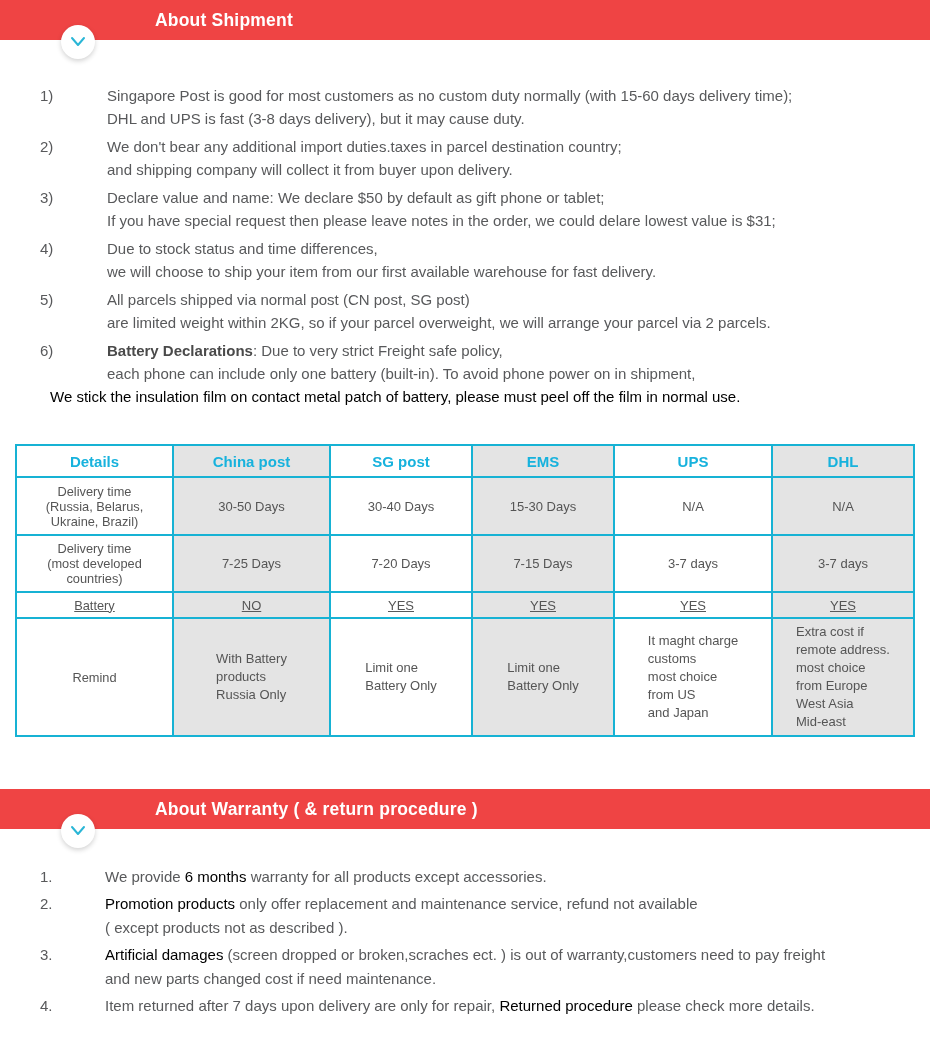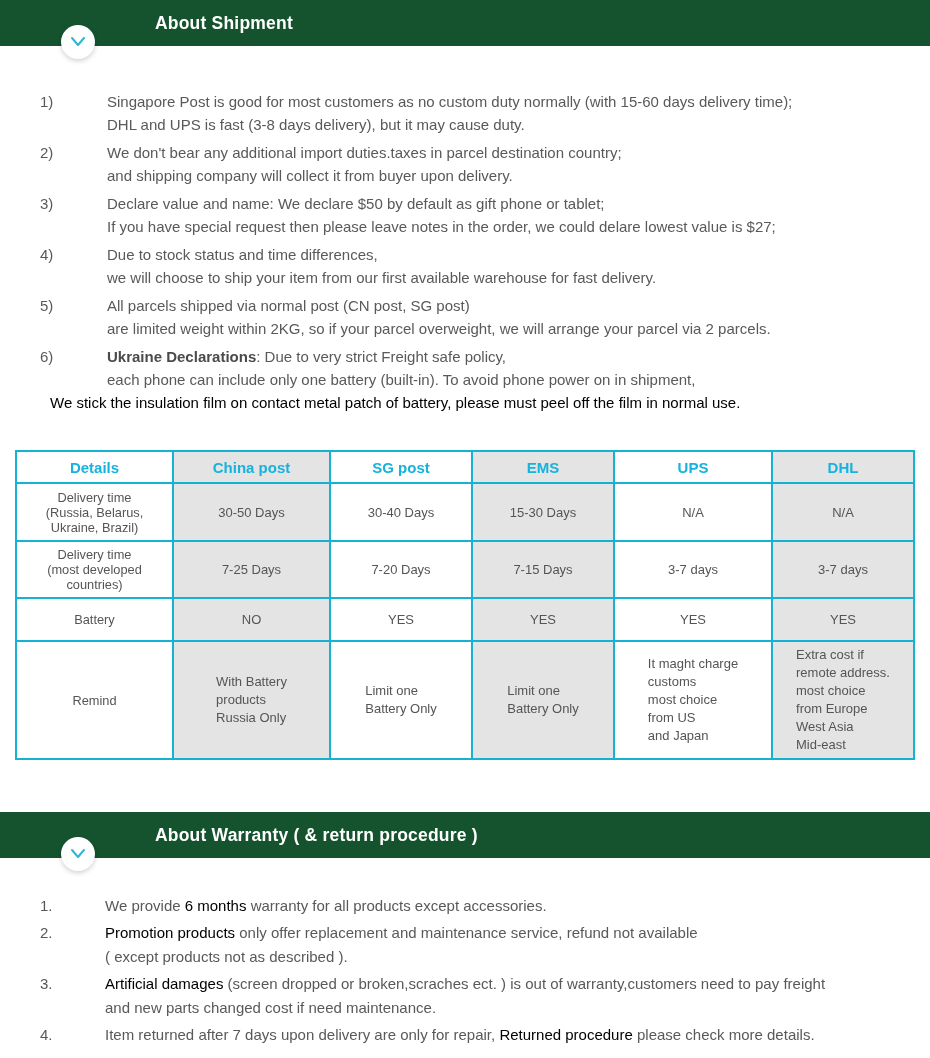--- a/index.html
+++ b/index.html
@@ -4,21 +4,21 @@
 <style>
   * { box-sizing: border-box; }
   html,body { margin:0; padding:0; }
   body {
     width: 930px; height: 1058px; overflow: hidden;
     background: #ffffff;
     font-family: "Liberation Sans", sans-serif;
     color: #58595b;
   }
   
-  .bar { position: relative; height: 46px; background: #14532d; }
+  .bar { position: relative; height: 40px; background: #ef4444; }
   .bar-title {
     position: absolute; left: 155px; top: 50%; transform: translateY(-50%);
     color: #ffffff; font-weight: bold; font-size: 17.5px; letter-spacing: .2px;
   }
   .bar-circle {
     position: absolute; left: 61px; top: 25px;
     width: 34px; height: 34px; background: #ffffff; border-radius: 50%;
     box-shadow: 0 2px 5px rgba(0,0,0,.18);
     display: flex; align-items: center; justify-content: center;
   }
@@ -48,21 +48,21 @@
   table.ship col.c4 { width: 158px; } table.ship col.c5 { width: 142px; }
   table.ship th, table.ship td { border: 2px solid #16b2d4; background: #ffffff; }
   table.ship th {
     color: #17b2dd; font-size: 15px; font-weight: bold; height: 32px; text-align: center;
   }
   table.ship td {
     font-size: 13px; color: #555555; text-align: center; vertical-align: middle; padding: 4px;
   }
   table.ship .gray { background: #e4e4e4; }
   tr.r0 { height: 58px; } tr.r1 { height: 57px; }
-  tr.r2 { height: 43px; } tr.r3 { height: 30px; } tr.r4 { height: 95px; }
+  tr.r2 { height: 26px; text-decoration: underline; } tr.r3 { height: 30px; } tr.r4 { height: 95px; }
   td.label-left { text-align: left; padding-left: 28px; }
   .cell-lines { display: inline-block; text-align: left; line-height: 18px; }
   .label-lines { line-height: 15px; font-size: 12.8px; }
   
   .bar.second { margin-top: 52px; }
 </style>
 </head>
 <body>
 
 <div class="bar">
@@ -88,41 +88,41 @@
       <span class="note-num">2)</span>
       <div class="note-content">
         <div class="note-line"><span class="seg-n">We don't bear any additional import duties.taxes in parcel destination country;</span></div>
         <div class="note-line"><span class="seg-n">and shipping company will collect it from buyer upon delivery.</span></div>
       </div>
     </div>
     <div class="note-row">
       <span class="note-num">3)</span>
       <div class="note-content">
         <div class="note-line"><span class="seg-n">Declare value and name: We declare $50 by default as gift phone or tablet;</span></div>
-        <div class="note-line"><span class="seg-n">If you have special request then please leave notes in the order, we could delare lowest value is $27;</span></div>
+        <div class="note-line"><span class="seg-n">If you have special request then please leave notes in the order, we could delare lowest value is $31;</span></div>
       </div>
     </div>
     <div class="note-row">
       <span class="note-num">4)</span>
       <div class="note-content">
         <div class="note-line"><span class="seg-n">Due to stock status and time differences,</span></div>
         <div class="note-line"><span class="seg-n">we will choose to ship your item from our first available warehouse for fast delivery.</span></div>
       </div>
     </div>
     <div class="note-row">
       <span class="note-num">5)</span>
       <div class="note-content">
         <div class="note-line"><span class="seg-n">All parcels shipped via normal post (CN post, SG post)</span></div>
         <div class="note-line"><span class="seg-n">are limited weight within 2KG, so if your parcel overweight, we will arrange your parcel via 2 parcels.</span></div>
       </div>
     </div>
     <div class="note-row">
       <span class="note-num">6)</span>
       <div class="note-content">
-        <div class="note-line"><span class="seg-b">Ukraine Declarations</span><span class="seg-n">: Due to very strict Freight safe policy,</span></div>
+        <div class="note-line"><span class="seg-b">Battery Declarations</span><span class="seg-n">: Due to very strict Freight safe policy,</span></div>
         <div class="note-line"><span class="seg-n">each phone can include only one battery (built-in). To avoid phone power on in shipment,</span></div>
         <div class="note-line outdent"><span class="seg-c">We stick the insulation film on contact metal patch of battery, please must peel off the film in normal use.</span></div>
       </div>
     </div>
   </div>
 
 <table class="ship" id="ship-table">
   <colgroup>
     <col class="c0">
       <col class="c1">

